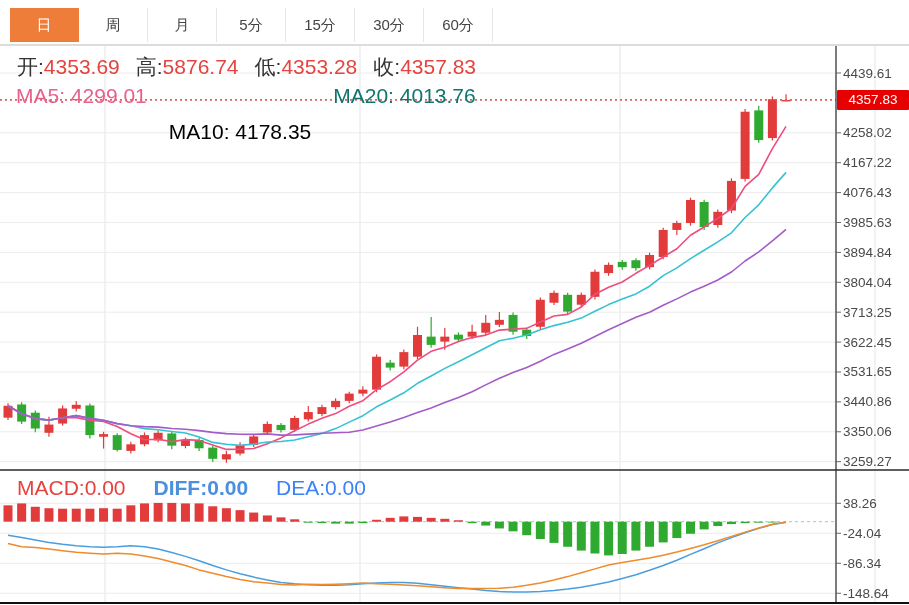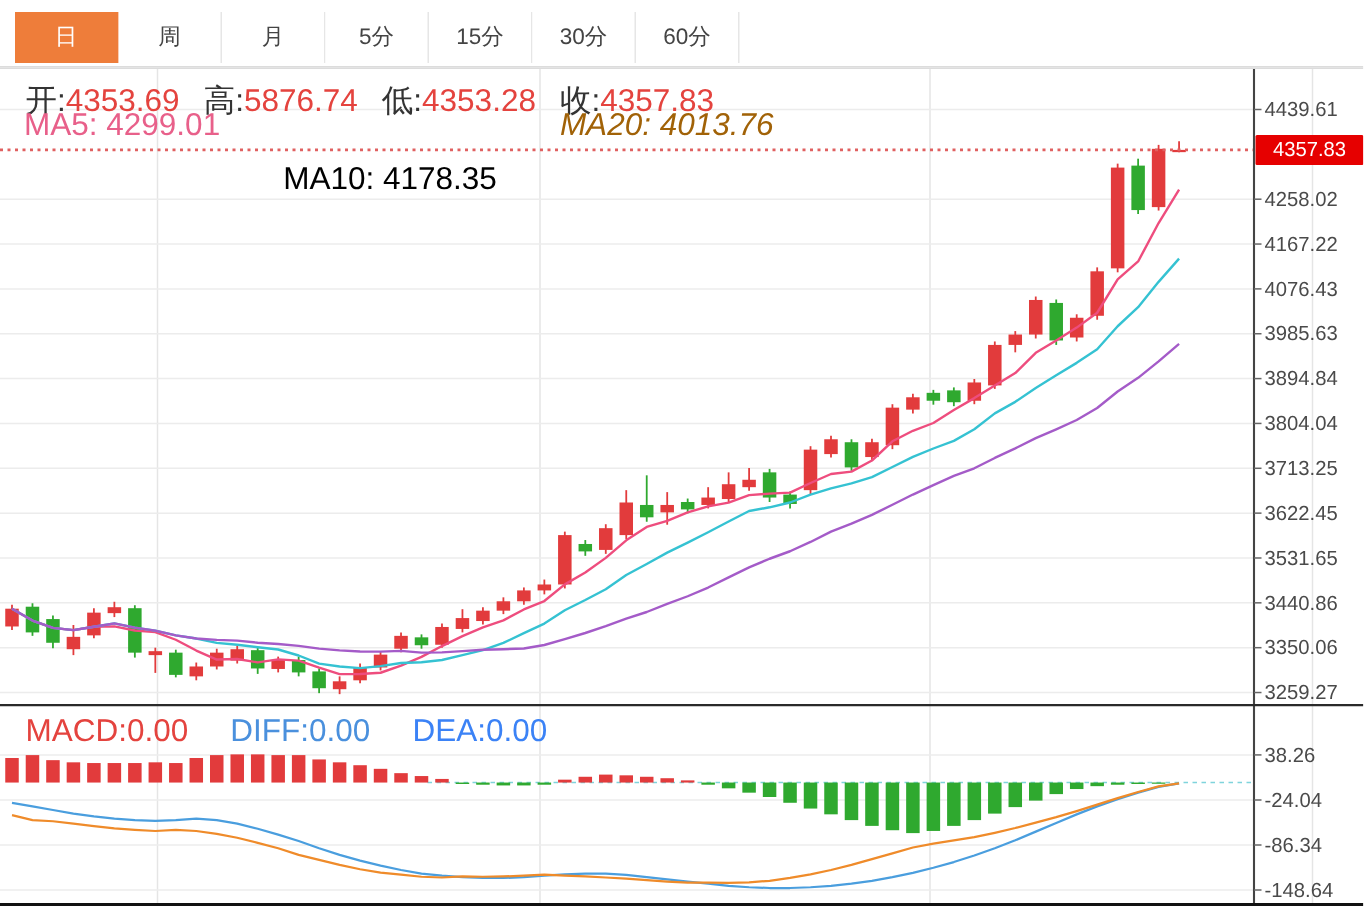--- a/index.html
+++ b/index.html
@@ -13,29 +13,29 @@
   #tabbar-border{position:absolute;top:44px;left:0;width:909px;height:1px;background:#dcdcdc;z-index:4;}
   
   #chart-svg{position:absolute;left:0;top:0;z-index:1;}
   
   .legend{position:absolute;display:flex;font-size:21px;z-index:3;white-space:nowrap;}
   .legend .cell{margin-right:16px;}
   .legend b{font-weight:normal;color:#333;}
   .legend i{font-style:normal;}
   #legend-ohlc{top:53px;left:17px;}
   #legend-ohlc i{color:#e4433e;}
-  #legend-ma{top:72px;left:16px;gap:20px;}
+  #legend-ma{top:84px;left:16px;}
   #legend-ma .cell{margin-right:22px;}
   .ma5-text{color:#e8608a;}
   .ma10-text{color:#000000;margin-top:36px;}
-  .ma20-text{color:#a16207;font-style:italic;}
+  .ma20-text{color:#0f766e;}
   #legend-macd{top:476px;left:17px;}
   #legend-macd .cell{margin-right:28px;}
   .macd-text{color:#e4433e;}
-  .diff-text{color:#4a90dd;}
+  .diff-text{color:#4a90dd;font-weight:bold;}
   .dea-text{color:#3b82f6;}
   
   #price-badge{position:absolute;left:837px;top:90px;width:72px;height:20px;background:#e60000;
       color:#fff;font-size:13.5px;line-height:20px;text-align:center;z-index:6;border-radius:1px;}
 </style>
 </head>
 <body>
 
 <div id="app">
   <div id="tabbar">

